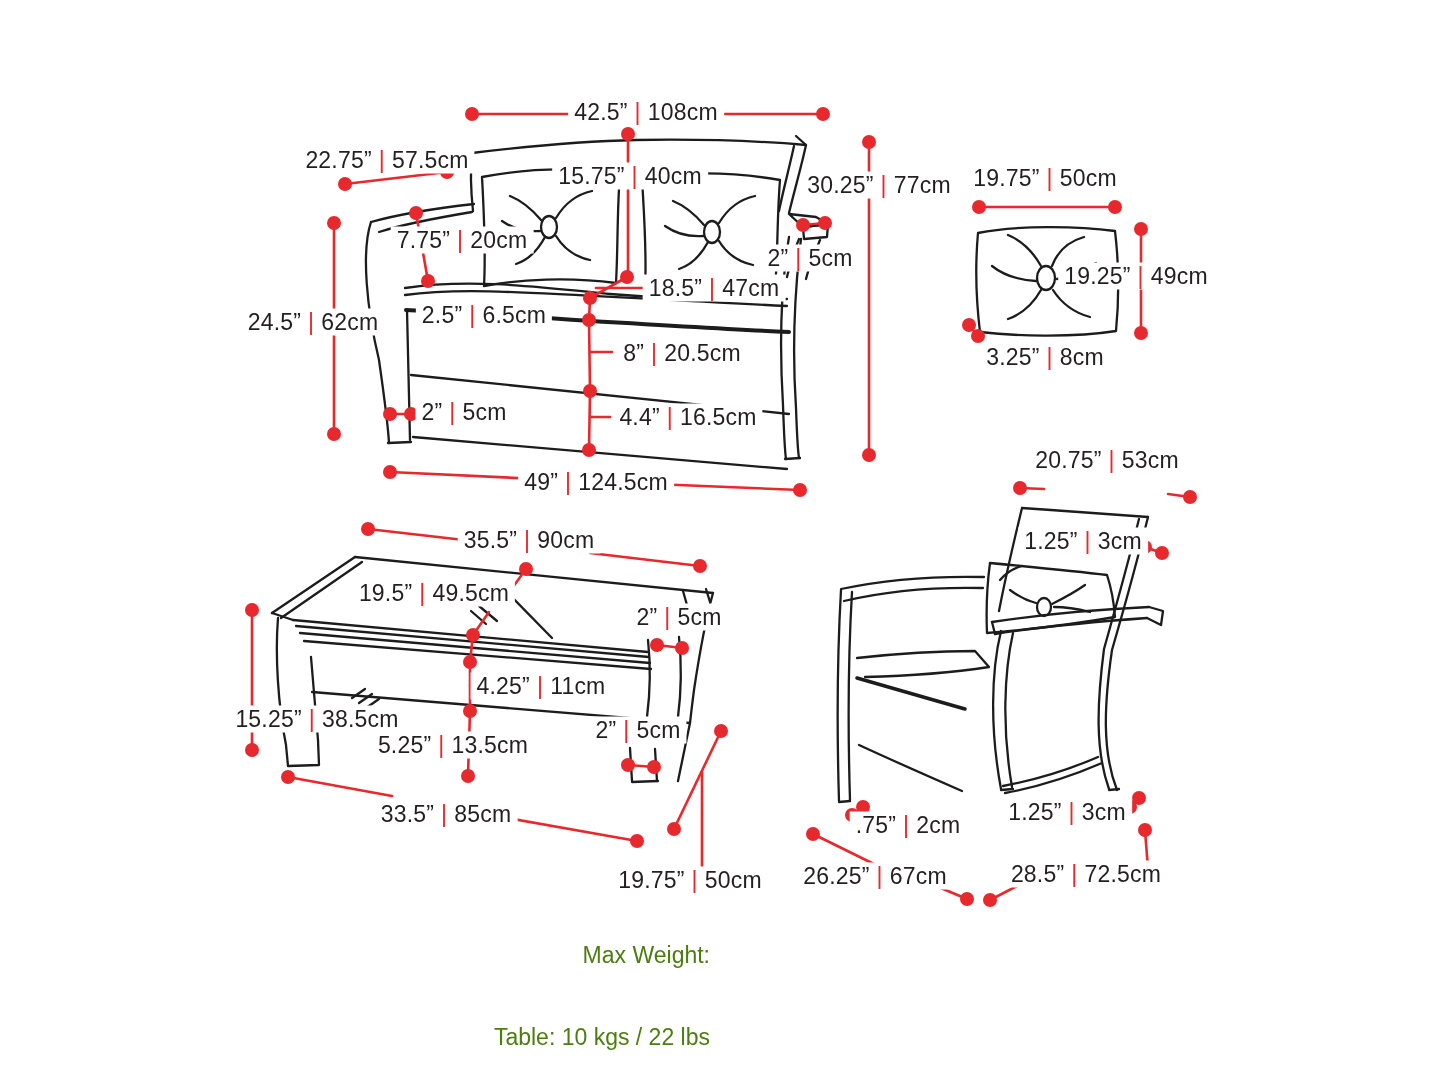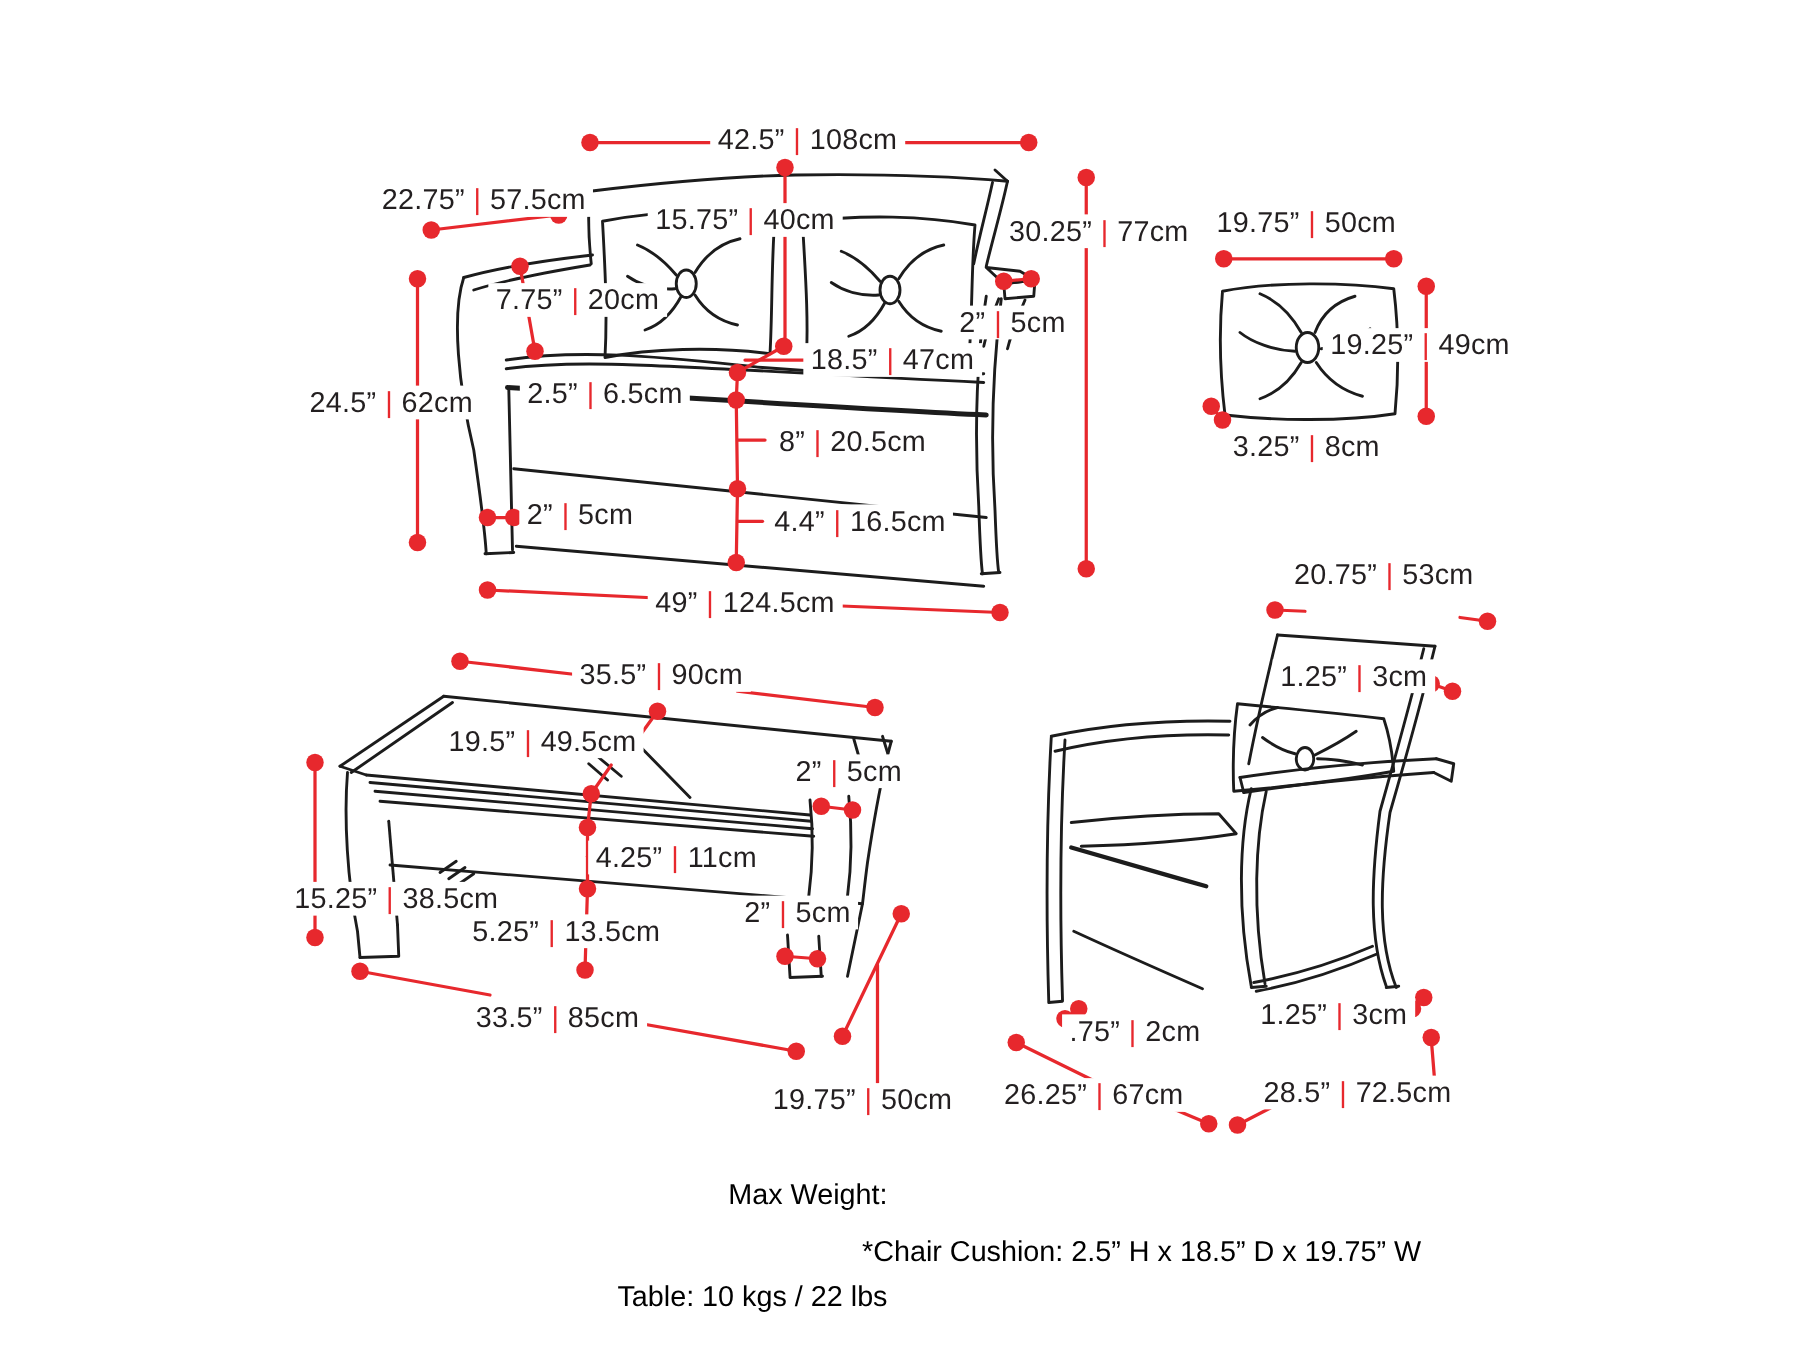--- a/index.html
+++ b/index.html
@@ -7,21 +7,21 @@
     position:relative;width:1372px;height:1084px;background:#ffffff;overflow:hidden;
     font-family:"Liberation Sans","DejaVu Sans",sans-serif;color:#231f20;text-decoration:underline;
   }
   svg.art{position:absolute;left:0;top:0;}
   .dim{
     position:absolute;transform:translate(-50%,-50%);
     background:#ffffff;padding:1px 6px;white-space:nowrap;
     font-size:23px;line-height:25px;color:#231f20;z-index:3;letter-spacing:0.2px;
   }
   .dim .sep{color:#e7282d;margin:0 7px;font-weight:400;}
-  .note{position:absolute;font-size:23px;line-height:26px;color:#000000;white-space:nowrap;z-index:3;}
+  .note{position:absolute;font-size:23px;line-height:26px;color:#4d7c0f;white-space:nowrap;z-index:3;}
   .note.right-align{text-align:right;}
   .note .gap{display:inline-block;width:16px;}
 </style>
 </head>
 <body>
 
 <div class="canvas">
 
   <svg class="art" width="1445" height="1084" viewBox="0 0 1445 1084">
 
@@ -243,21 +243,21 @@
         <circle cx="1139" cy="798" r="7"></circle>
       <circle cx="813" cy="834" r="7"></circle>
         <circle cx="967" cy="899" r="7"></circle>
       <circle cx="990" cy="900" r="7"></circle>
         <circle cx="1145" cy="830" r="7"></circle>
     </g>
   </svg>
 
   <div class="dim" style="left:646px;top:112px"><span>42.5”</span><span class="sep">|</span><span>108cm</span></div>
   <div class="dim" style="left:387px;top:160px"><span>22.75”</span><span class="sep">|</span><span>57.5cm</span></div>
-  <div class="dim" style="left:596px;top:176px"><span>15.75”</span><span class="sep">|</span><span>40cm</span></div>
+  <div class="dim" style="left:630px;top:176px"><span>15.75”</span><span class="sep">|</span><span>40cm</span></div>
   <div class="dim" style="left:879px;top:185px"><span>30.25”</span><span class="sep">|</span><span>77cm</span></div>
   <div class="dim" style="left:462px;top:240px"><span>7.75”</span><span class="sep">|</span><span>20cm</span></div>
   <div class="dim" style="left:810px;top:258px"><span>2”</span><span class="sep">|</span><span>5cm</span></div>
   <div class="dim" style="left:714px;top:288px"><span>18.5”</span><span class="sep">|</span><span>47cm</span></div>
   <div class="dim" style="left:484px;top:315px"><span>2.5”</span><span class="sep">|</span><span>6.5cm</span></div>
   <div class="dim" style="left:682px;top:353px"><span>8”</span><span class="sep">|</span><span>20.5cm</span></div>
   <div class="dim" style="left:688px;top:417px"><span>4.4”</span><span class="sep">|</span><span>16.5cm</span></div>
   <div class="dim" style="left:464px;top:412px"><span>2”</span><span class="sep">|</span><span>5cm</span></div>
   <div class="dim" style="left:313px;top:322px"><span>24.5”</span><span class="sep">|</span><span>62cm</span></div>
   <div class="dim" style="left:596px;top:482px"><span>49”</span><span class="sep">|</span><span>124.5cm</span></div>
@@ -279,15 +279,14 @@
   <div class="dim" style="left:1107px;top:460px"><span>20.75”</span><span class="sep">|</span><span>53cm</span></div>
   <div class="dim" style="left:1083px;top:541px"><span>1.25”</span><span class="sep">|</span><span>3cm</span></div>
   <div class="dim" style="left:908px;top:825px"><span>.75”</span><span class="sep">|</span><span>2cm</span></div>
   <div class="dim" style="left:1067px;top:812px"><span>1.25”</span><span class="sep">|</span><span>3cm</span></div>
   <div class="dim" style="left:875px;top:876px"><span>26.25”</span><span class="sep">|</span><span>67cm</span></div>
   <div class="dim" style="left:1086px;top:874px"><span>28.5”</span><span class="sep">|</span><span>72.5cm</span></div>
 
   <div class="note right-align" style="right:662px;top:942px">Max Weight:</div>
   <div class="note right-align" style="right:662px;top:1024px">Table: 10 kgs / 22 lbs</div>
 
-  <div class="note right-align" style="right:235px;top:988px">*Chair Cushion: 2.5” H x 18.5” D x 19.75” W</div>
 
 </div>
 
 </body></html>

